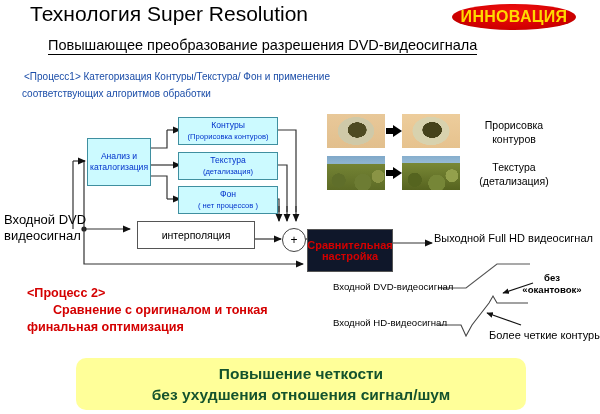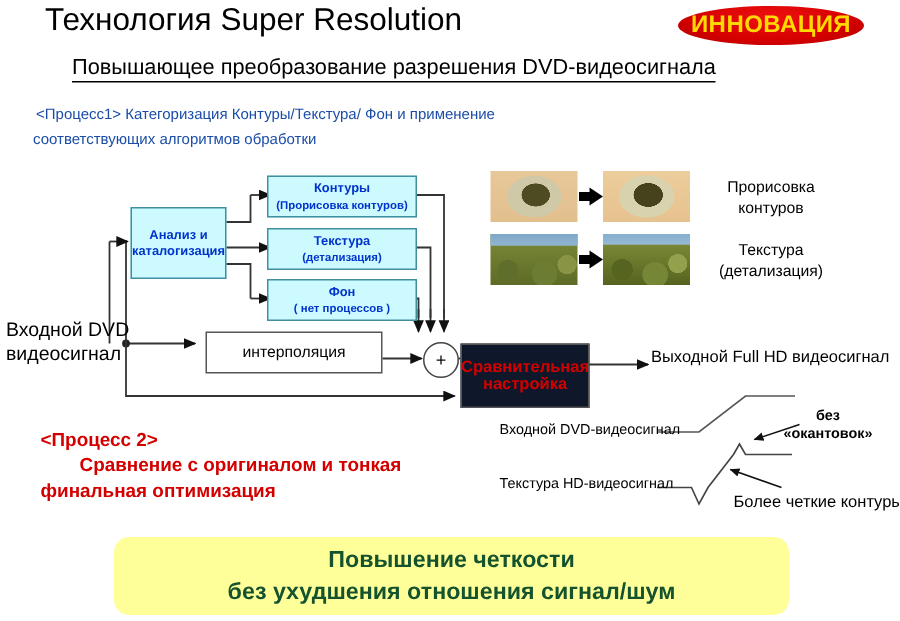--- a/index.html
+++ b/index.html
@@ -27,21 +27,21 @@
   }
 
   
   #process1-block{left:24px;top:68px;width:545px;color:#1b4da8;font-size:10px;line-height:17px;}
   #process1-block .l2{margin-left:-2px;}
 
   
   .bluebox{
     background:#ccfaff;border:1px solid #3f8fa0;
     display:flex;flex-direction:column;align-items:center;justify-content:center;
-    color:#0033cc;font-weight:bold;text-align:center;line-height:11px;
+    color:#0033cc;font-weight:normal;text-align:center;line-height:11px;
   }
   #box-analysis{left:87px;top:138px;width:62px;height:46px;font-size:8.3px;}
   #box-contours{left:178px;top:117px;width:98px;height:26px;font-size:8px;}
   #box-texture{left:178px;top:152px;width:98px;height:26px;font-size:8px;}
   #box-background{left:178px;top:186px;width:98px;height:26px;font-size:8px;}
   .bluebox .ln1{font-size:8.6px;}
   .bluebox .ln2{font-size:7.6px;}
 
   
   #box-interpolation{
@@ -235,21 +235,21 @@
   </div>
 
   <div class="abs lbl" id="lbl-input-dvd">
     <div>Входной DVD</div>
     <div>видеосигнал</div>
   </div>
 
   <div class="abs lbl" id="lbl-output-fullhd">Выходной Full HD видеосигнал</div>
 
   <div class="abs lbl" id="lbl-in-dvd-wave">Входной DVD-видеосигнал</div>
-  <div class="abs lbl" id="lbl-out-hd-wave">Текстура HD-видеосигнал</div>
+  <div class="abs lbl" id="lbl-out-hd-wave">Входной HD-видеосигнал</div>
 
   <div class="abs lbl" id="lbl-no-ringing">
     <div>без</div>
     <div>«окантовок»</div>
   </div>
 
   <div class="abs lbl" id="lbl-sharper">Более четкие контуры</div>
 
   <div class="abs" id="process2-block">
     <div>&lt;Процесс 2&gt;</div>

